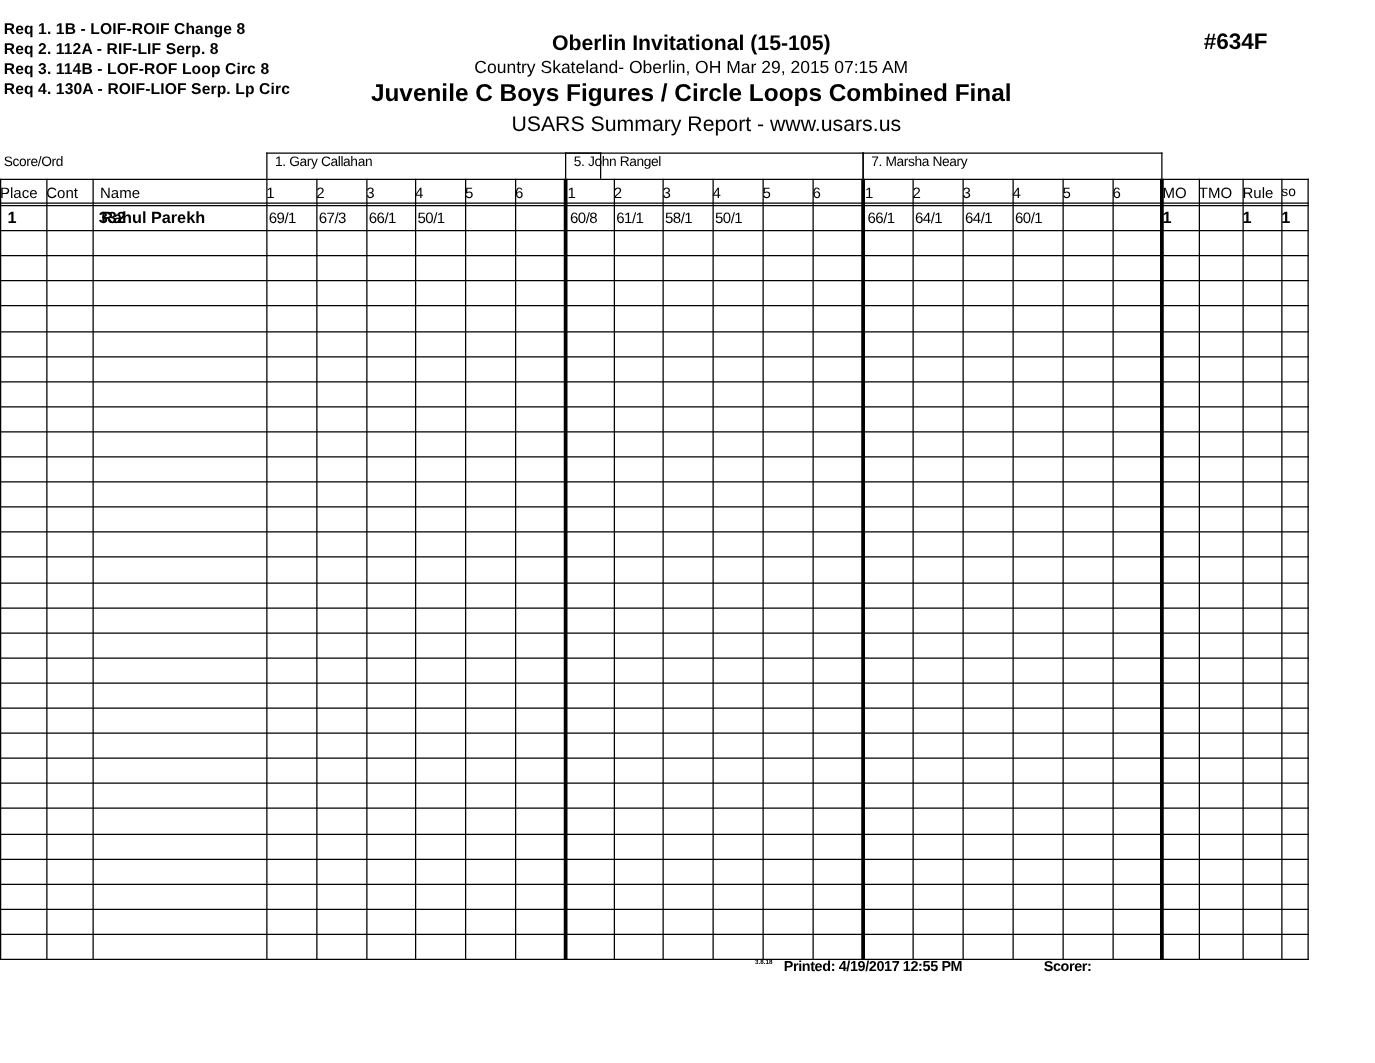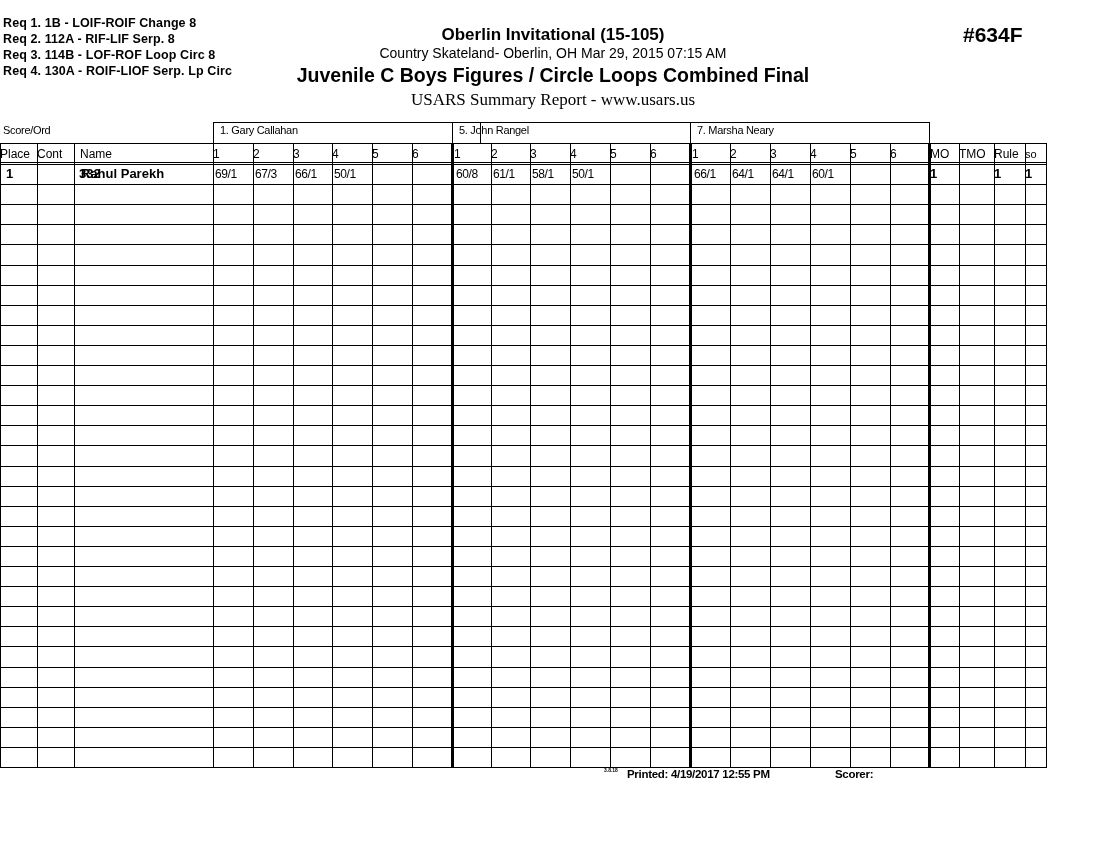--- a/index.html
+++ b/index.html
@@ -2,22 +2,22 @@
 <html><head>
 <meta charset="utf-8">
 <style>
   html, body { margin:0; padding:0; background:#ffffff; }
   body { width:1100px; height:850px; position:relative; overflow:hidden; font-family:"Liberation Sans", sans-serif; color:#000; }
   .abs { position:absolute; white-space:nowrap; }
   .req { font-weight:bold; font-size:12.5px; left:3px; letter-spacing:0.1px; }
   .title { font-weight:bold; font-size:17px; left:260px; width:586px; text-align:center; }
   .sub { font-size:14px; left:260px; width:586px; text-align:center; }
   .event { font-weight:bold; font-size:19.5px; left:260px; width:586px; text-align:center; }
-  .report { font-size:17px; left:260px; width:586px; text-align:center;font-family:Liberation Serif, serif; }
-  .code { font-weight:bold; font-size:21px; left:963px; top:23px; }
+  .report { font-size:17px; left:272px; width:586px; text-align:center; }
+  .code { font-weight:bold; font-size:18px; left:963px; top:23px; }
   .scoreord { font-size:11px; left:3px; top:124px; letter-spacing:-0.3px; }
   .judgebox { position:absolute; top:122px; height:21px; border:1px solid #000; border-bottom:none; box-sizing:border-box; font-size:11px; padding-left:6px; padding-top:1px; letter-spacing:-0.3px; }
   .hline { position:absolute; height:1px; background:#000; }
   .vline { position:absolute; width:1px; background:#000; }
   .vthick { position:absolute; width:3px; background:#000; }
   .cell { position:absolute; font-size:12px; text-align:left; line-height:20px; height:20px; }
   .hdr { font-size:12px; }
   .score { font-size:12px; text-align:left; padding-left:2px; letter-spacing:-0.4px; }
   .bold { font-weight:bold; font-size:13px; }
   .footer { font-weight:bold; font-size:11.5px; top:768px; letter-spacing:-0.3px; }

